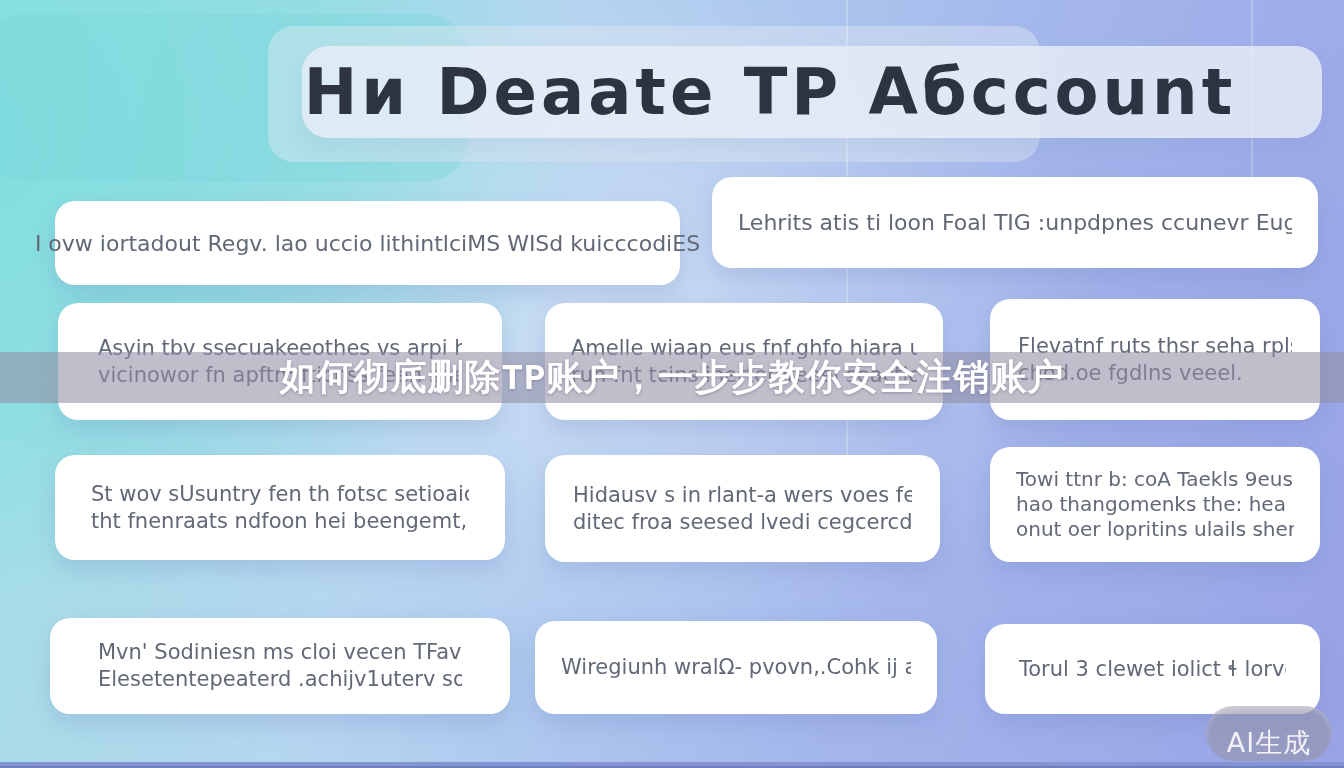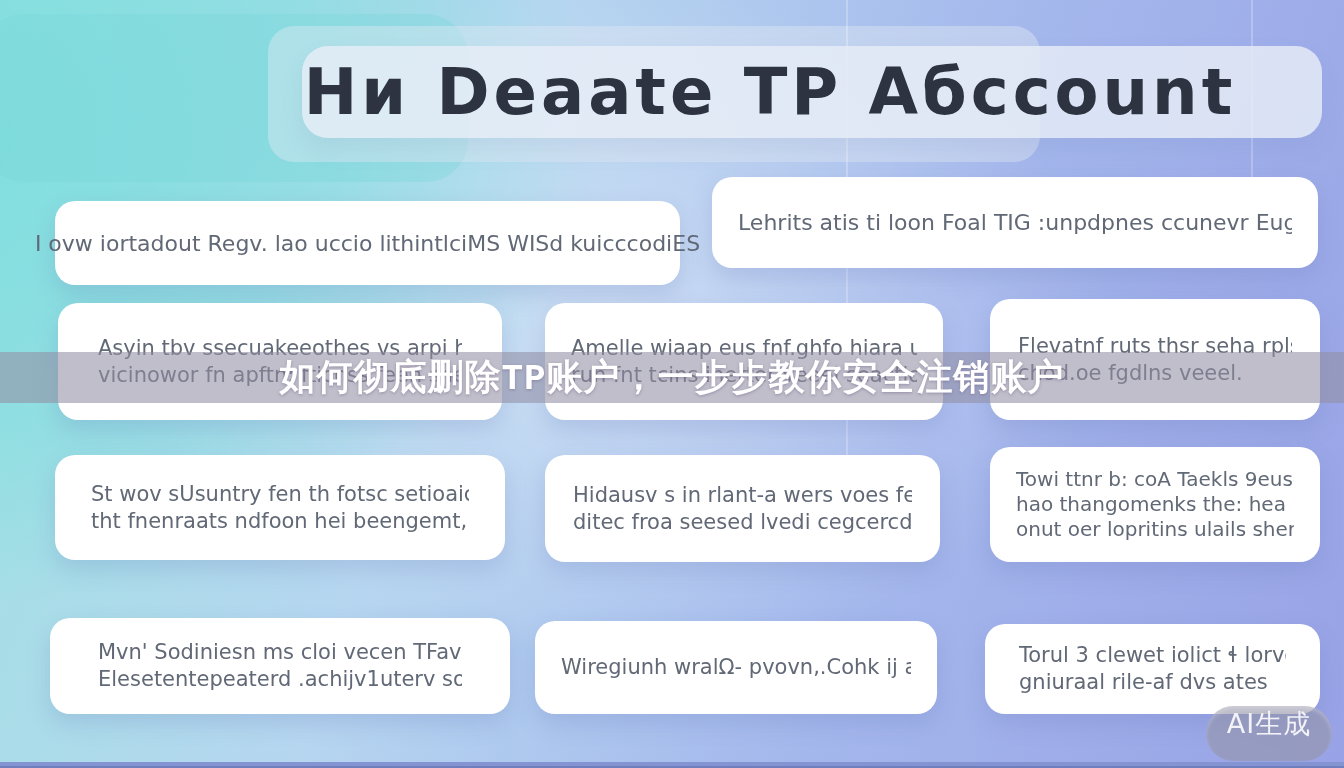--- a/index.html
+++ b/index.html
@@ -58,21 +58,21 @@
   }
   .banner-text{
     color:#ffffff;font-weight:700;font-size:36px;letter-spacing:1px;white-space:nowrap;
     text-shadow:0 1px 3px rgba(108,94,134,0.5);
   }
 
   .watermark{
     left:1206px;top:706px;width:126px;height:55px;border-radius:28px;z-index:7;
     background:rgba(148,148,170,0.62);
     box-shadow:inset 0 3px 4px rgba(255,255,255,0.25);
-    display:flex;align-items:flex-start;justify-content:center;
+    display:flex;align-items:flex-end;justify-content:center;
     color:#f2f2f8;font-size:27px;letter-spacing:1px;
   }
 
   .bottom-strip{left:0;top:762px;width:1344px;height:6px;background:#8493d2;
     border-bottom:2px solid #6f7fbd;z-index:5;box-sizing:border-box;}
 </style>
 </head>
 <body>
 
 <div class="stage">
@@ -130,21 +130,20 @@
     <div class="line">Mvn' Sodiniesn ms cloi vecen TFavveuche</div>
     <div class="line">Elesetentepeaterd .achijv1uterv soccoocouo.</div>
   </div>
 
   <div class="abs card c-r4c2">
     <div class="line">Wiregiunh wralΩ- pvovn,.Cohk ij anst</div>
   </div>
 
   <div class="abs card c-r4c3">
     <div class="line">Torul 3 clewet iolict ɬ lorvolgiseet</div>
-    <div class="line">gniuraal rile-af dvs ates</div>
   </div>
 
   <div class="abs banner">
     <div class="banner-text">如何彻底删除TP账户，一步步教你安全注销账户</div>
   </div>
 
   <div class="abs watermark">
     <span>AI生成</span>
   </div>
 

